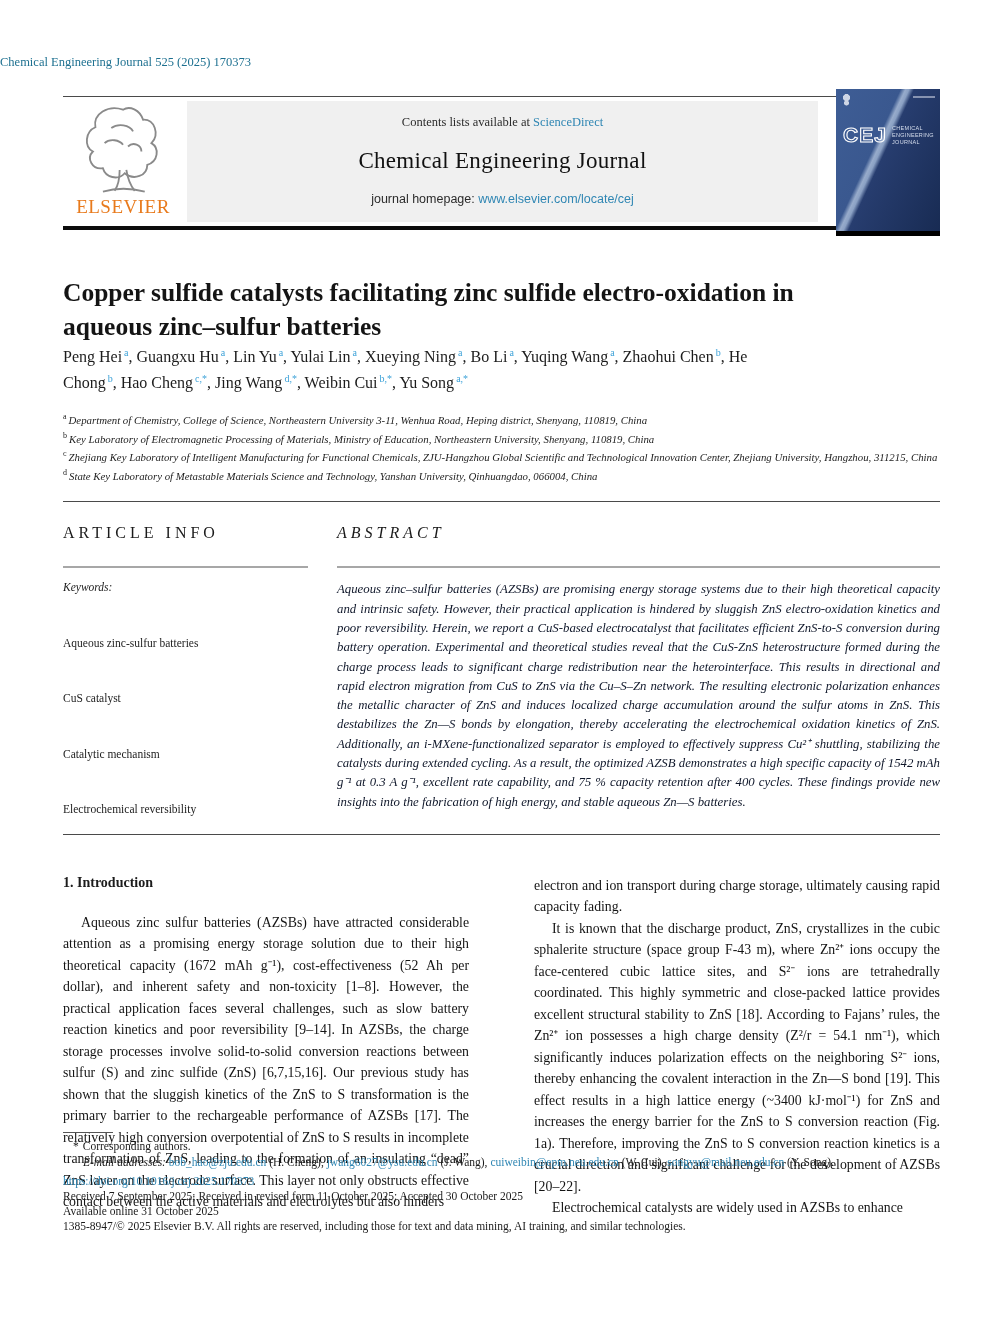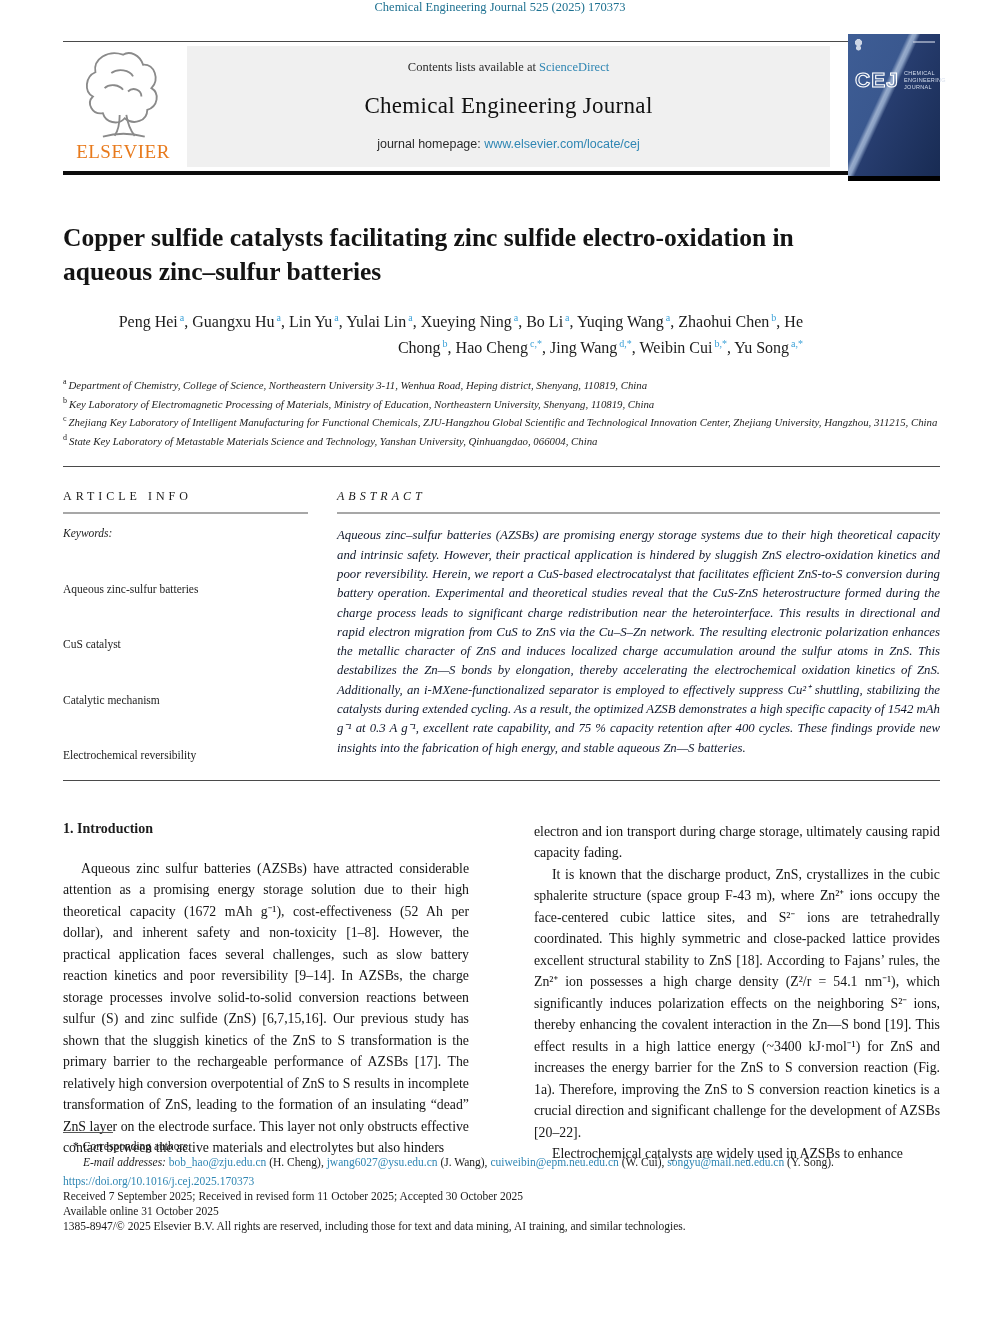--- a/index.html
+++ b/index.html
@@ -6,21 +6,21 @@
   html,body { background:#ffffff; }
   .page {
     width:1000px; height:1333px; margin:0 auto; background:#fff;
     font-family:"Liberation Serif", serif; color:#1c1c1c; position:relative;
     overflow:hidden;
   }
   .content { padding:0 60px 0 63px; }
 
   
   .journal-ref {
-    text-align:center; font-size:12.5px; color:#1d7090;
+    padding-top:55px; font-size:12.5px; color:#1d7090;
   }
 
   
   .header-wrap { margin-top:26px; position:relative; }
   .header-band {
     display:flex; align-items:stretch; border-top:1px solid #4a4a4a;
     border-bottom:4px solid #0d0d0d; position:relative;
   }
   .logo-block {
     width:124px; background:#fff; display:flex; flex-direction:column;
@@ -38,21 +38,21 @@
   }
   .contents-line { font-size:12.5px; color:#2b2b2b; }
   .contents-line a, .homepage-line a {
     color:#2f86b3; text-decoration:none; cursor:pointer;
   }
   .journal-name { font-size:23px; color:#111; letter-spacing:0.3px; }
   .homepage-line { font-family:"Liberation Sans", sans-serif; font-size:12.5px; color:#2b2b2b; }
 
   
   .cover {
-    width:92px; margin-left:18px; margin-top:-8px; margin-bottom:-10px;
+    width:104px; margin-left:18px; margin-top:-8px; margin-bottom:-10px;
     position:relative; z-index:2; cursor:pointer;
     background:
       linear-gradient(115deg, #3e5d95 0%, #3a588f 38%, #97abcb 41%, #8ba1c4 43%, #273d6f 46%, #182b53 100%);
     border-bottom:5px solid #000;
   }
   .cover-logo {
     position:absolute; left:7px; top:34px;
     font-family:"Liberation Sans", sans-serif; font-weight:700; font-size:21px;
     letter-spacing:1px; color:transparent; -webkit-text-stroke:1.1px #ffffff;
   }
@@ -68,36 +68,36 @@
                radial-gradient(circle at 50% 75%, #e8ecf4 0 22%, transparent 28%);
     opacity:.85;
   }
   .cover-topline { position:absolute; right:5px; top:7px; width:22px; height:2px; background:#c8cfe0; opacity:.6; }
 
   
   .article-title {
     margin-top:46px; font-size:25.5px; line-height:34px; color:#141414;
     max-width:760px;
   }
-  .authors { margin-top:20px; font-size:16px; line-height:26px; max-width:740px;text-align:right; }
+  .authors { font-size:16px; line-height:26px; max-width:740px; }
   .authors .asup {
     color:#3ba1d8; font-size:10px; margin-left:2px; vertical-align:super; line-height:0;
   }
   .affils { margin-top:13px; font-size:10.8px; line-height:15px; font-style:italic; color:#222; }
   .affils sup { font-size:8px; font-style:normal; margin-right:2px; }
 
   .rule-full { border:none; border-top:1px solid #4a4a4a; margin:0; }
   .sect-rule-top { margin-top:18px; }
 
   
   .info-abstract { display:flex; margin-top:0; }
   .info-col { width:245px; flex-shrink:0; padding-top:22px; }
   .abstract-col { flex:1; margin-left:29px; padding-top:22px;font-style:italic; }
   .block-heading {
-    font-size:12px; letter-spacing:4px; color:#1a1a1a; padding-bottom:8px;
+    font-size:16px; letter-spacing:4px; color:#1a1a1a; padding-bottom:24px;
   }
   .heading-underline { border:none; border-top:2px solid #a7a7a7; margin:0 0 12px 0; }
   .keywords-label { font-style:italic; font-size:11.5px; line-height:15.5px;margin-top:12px; }
   .keyword { font-size:11.5px; line-height:15.5px;margin-top:40px; }
   .abstract-text {
     font-size:12.8px; line-height:19.3px; text-align:justify; color:#0f172a;
   }
   .info-abstract-bottom { margin-top:16px; }
 
   

